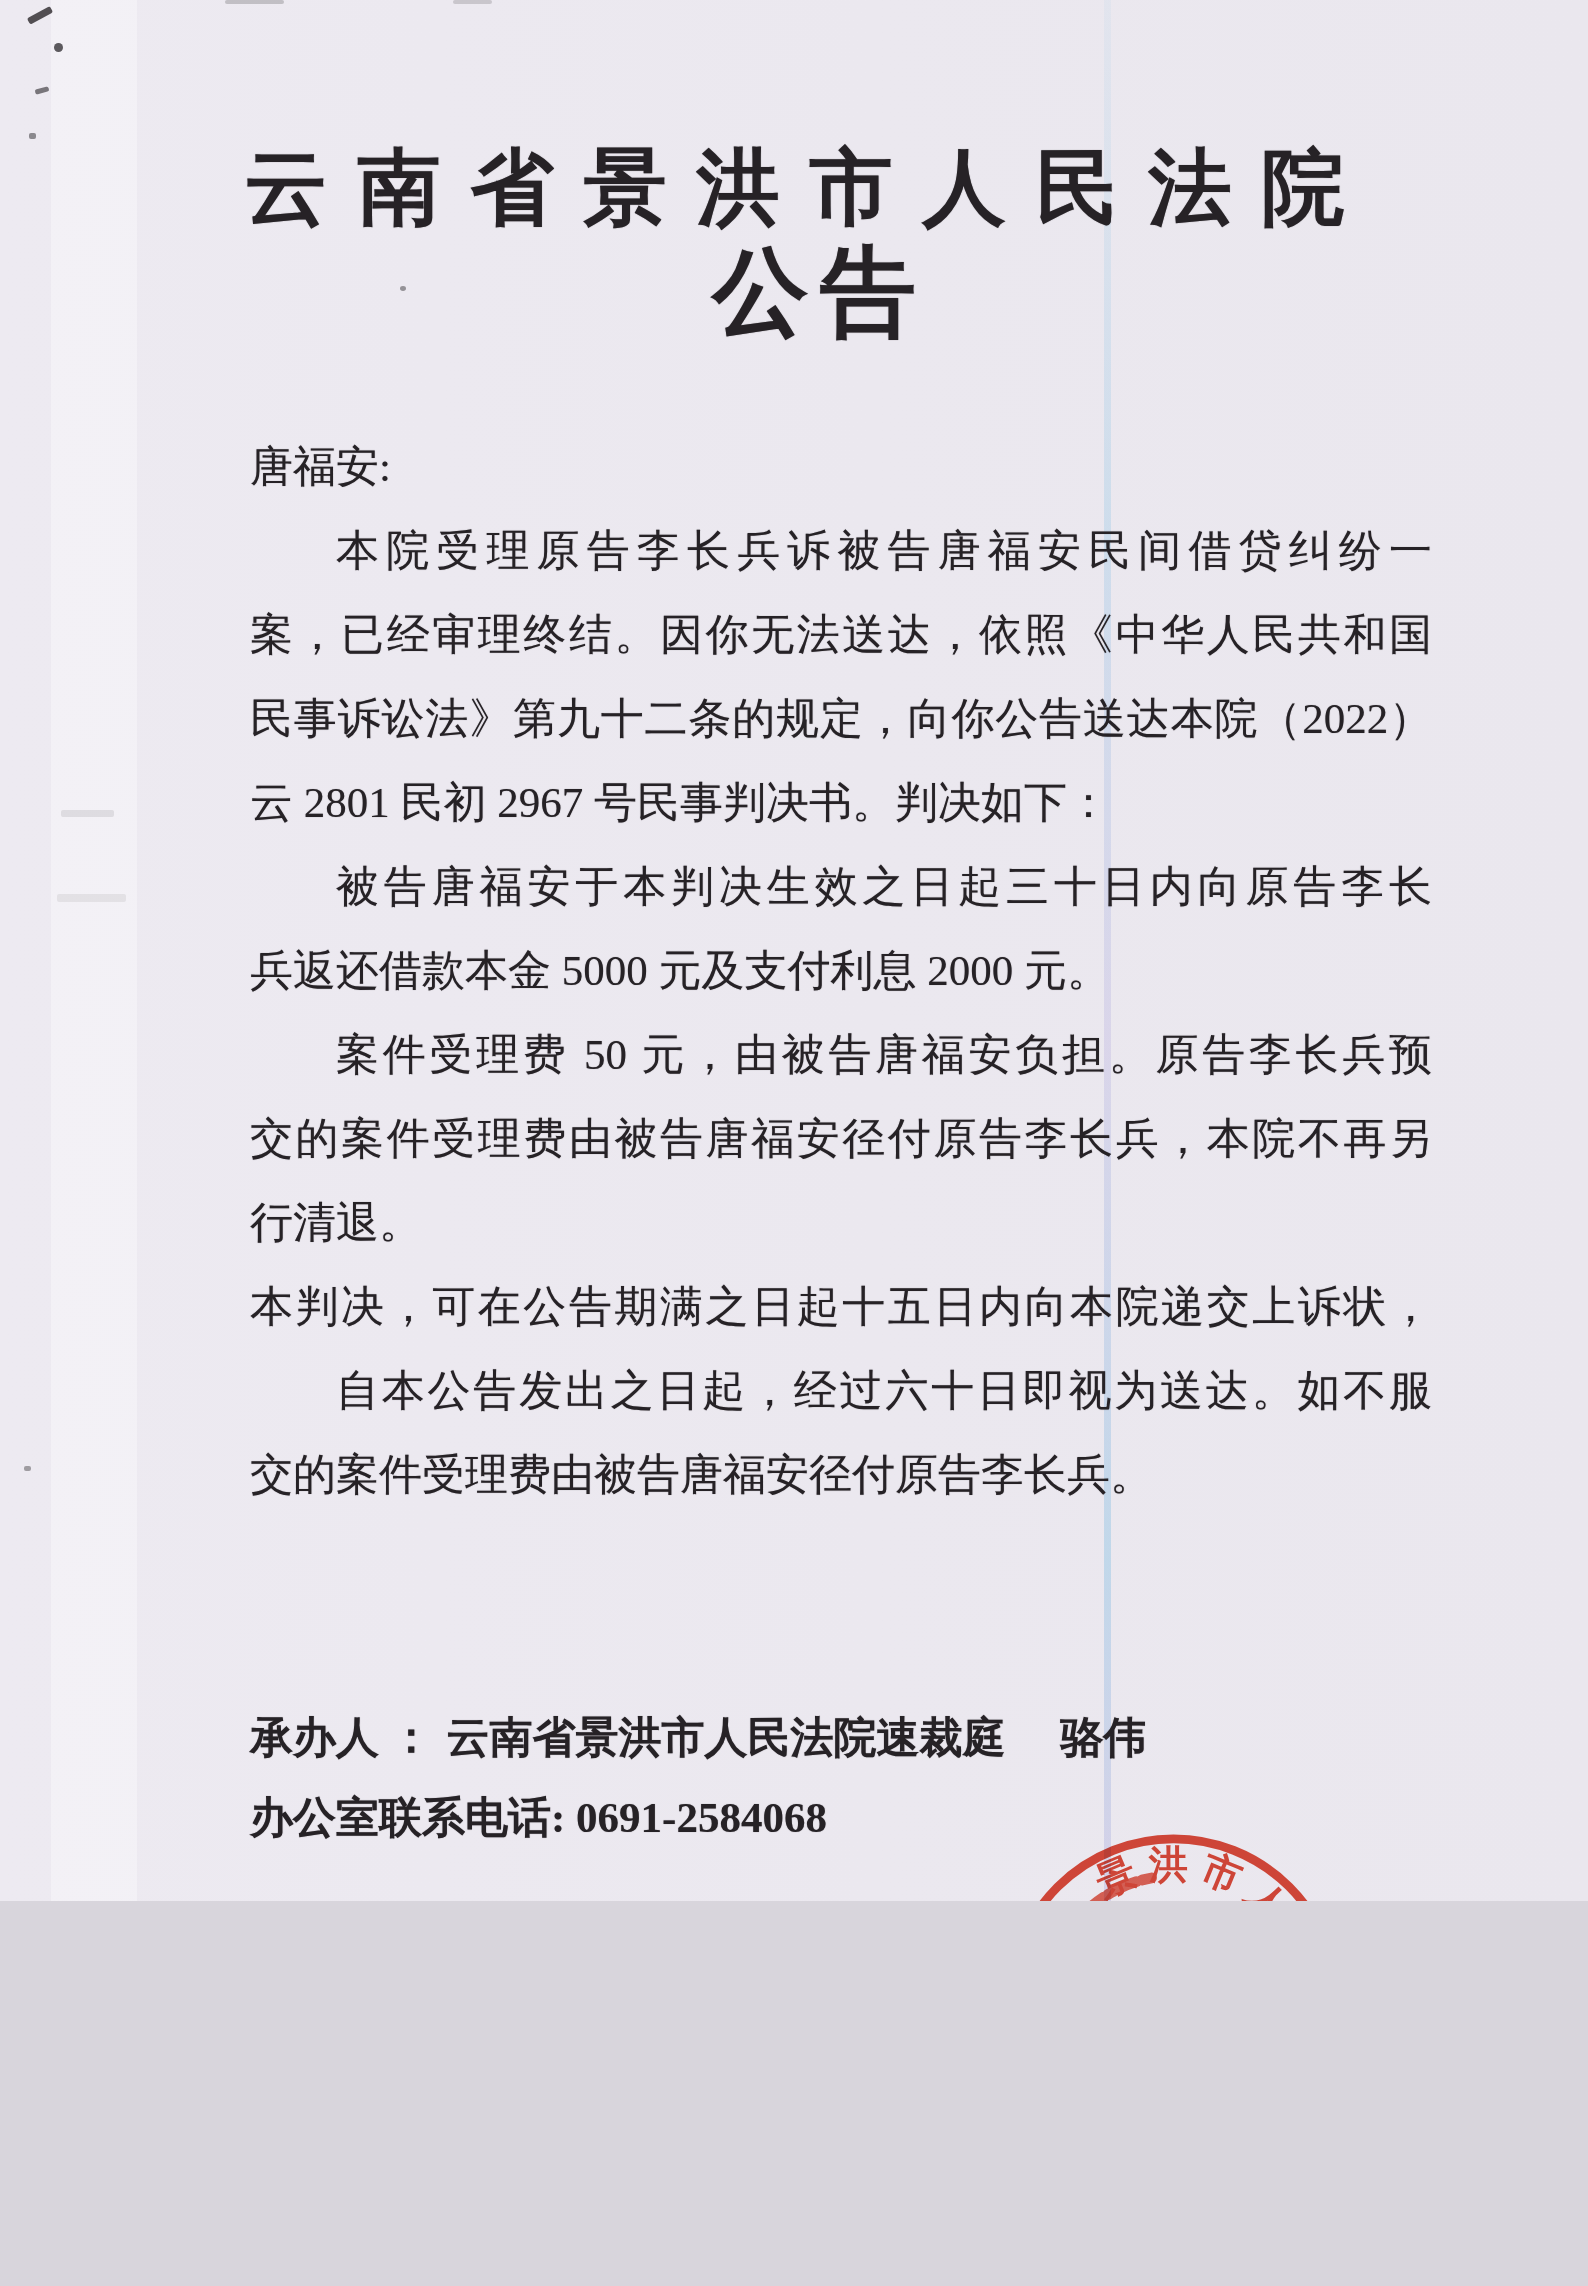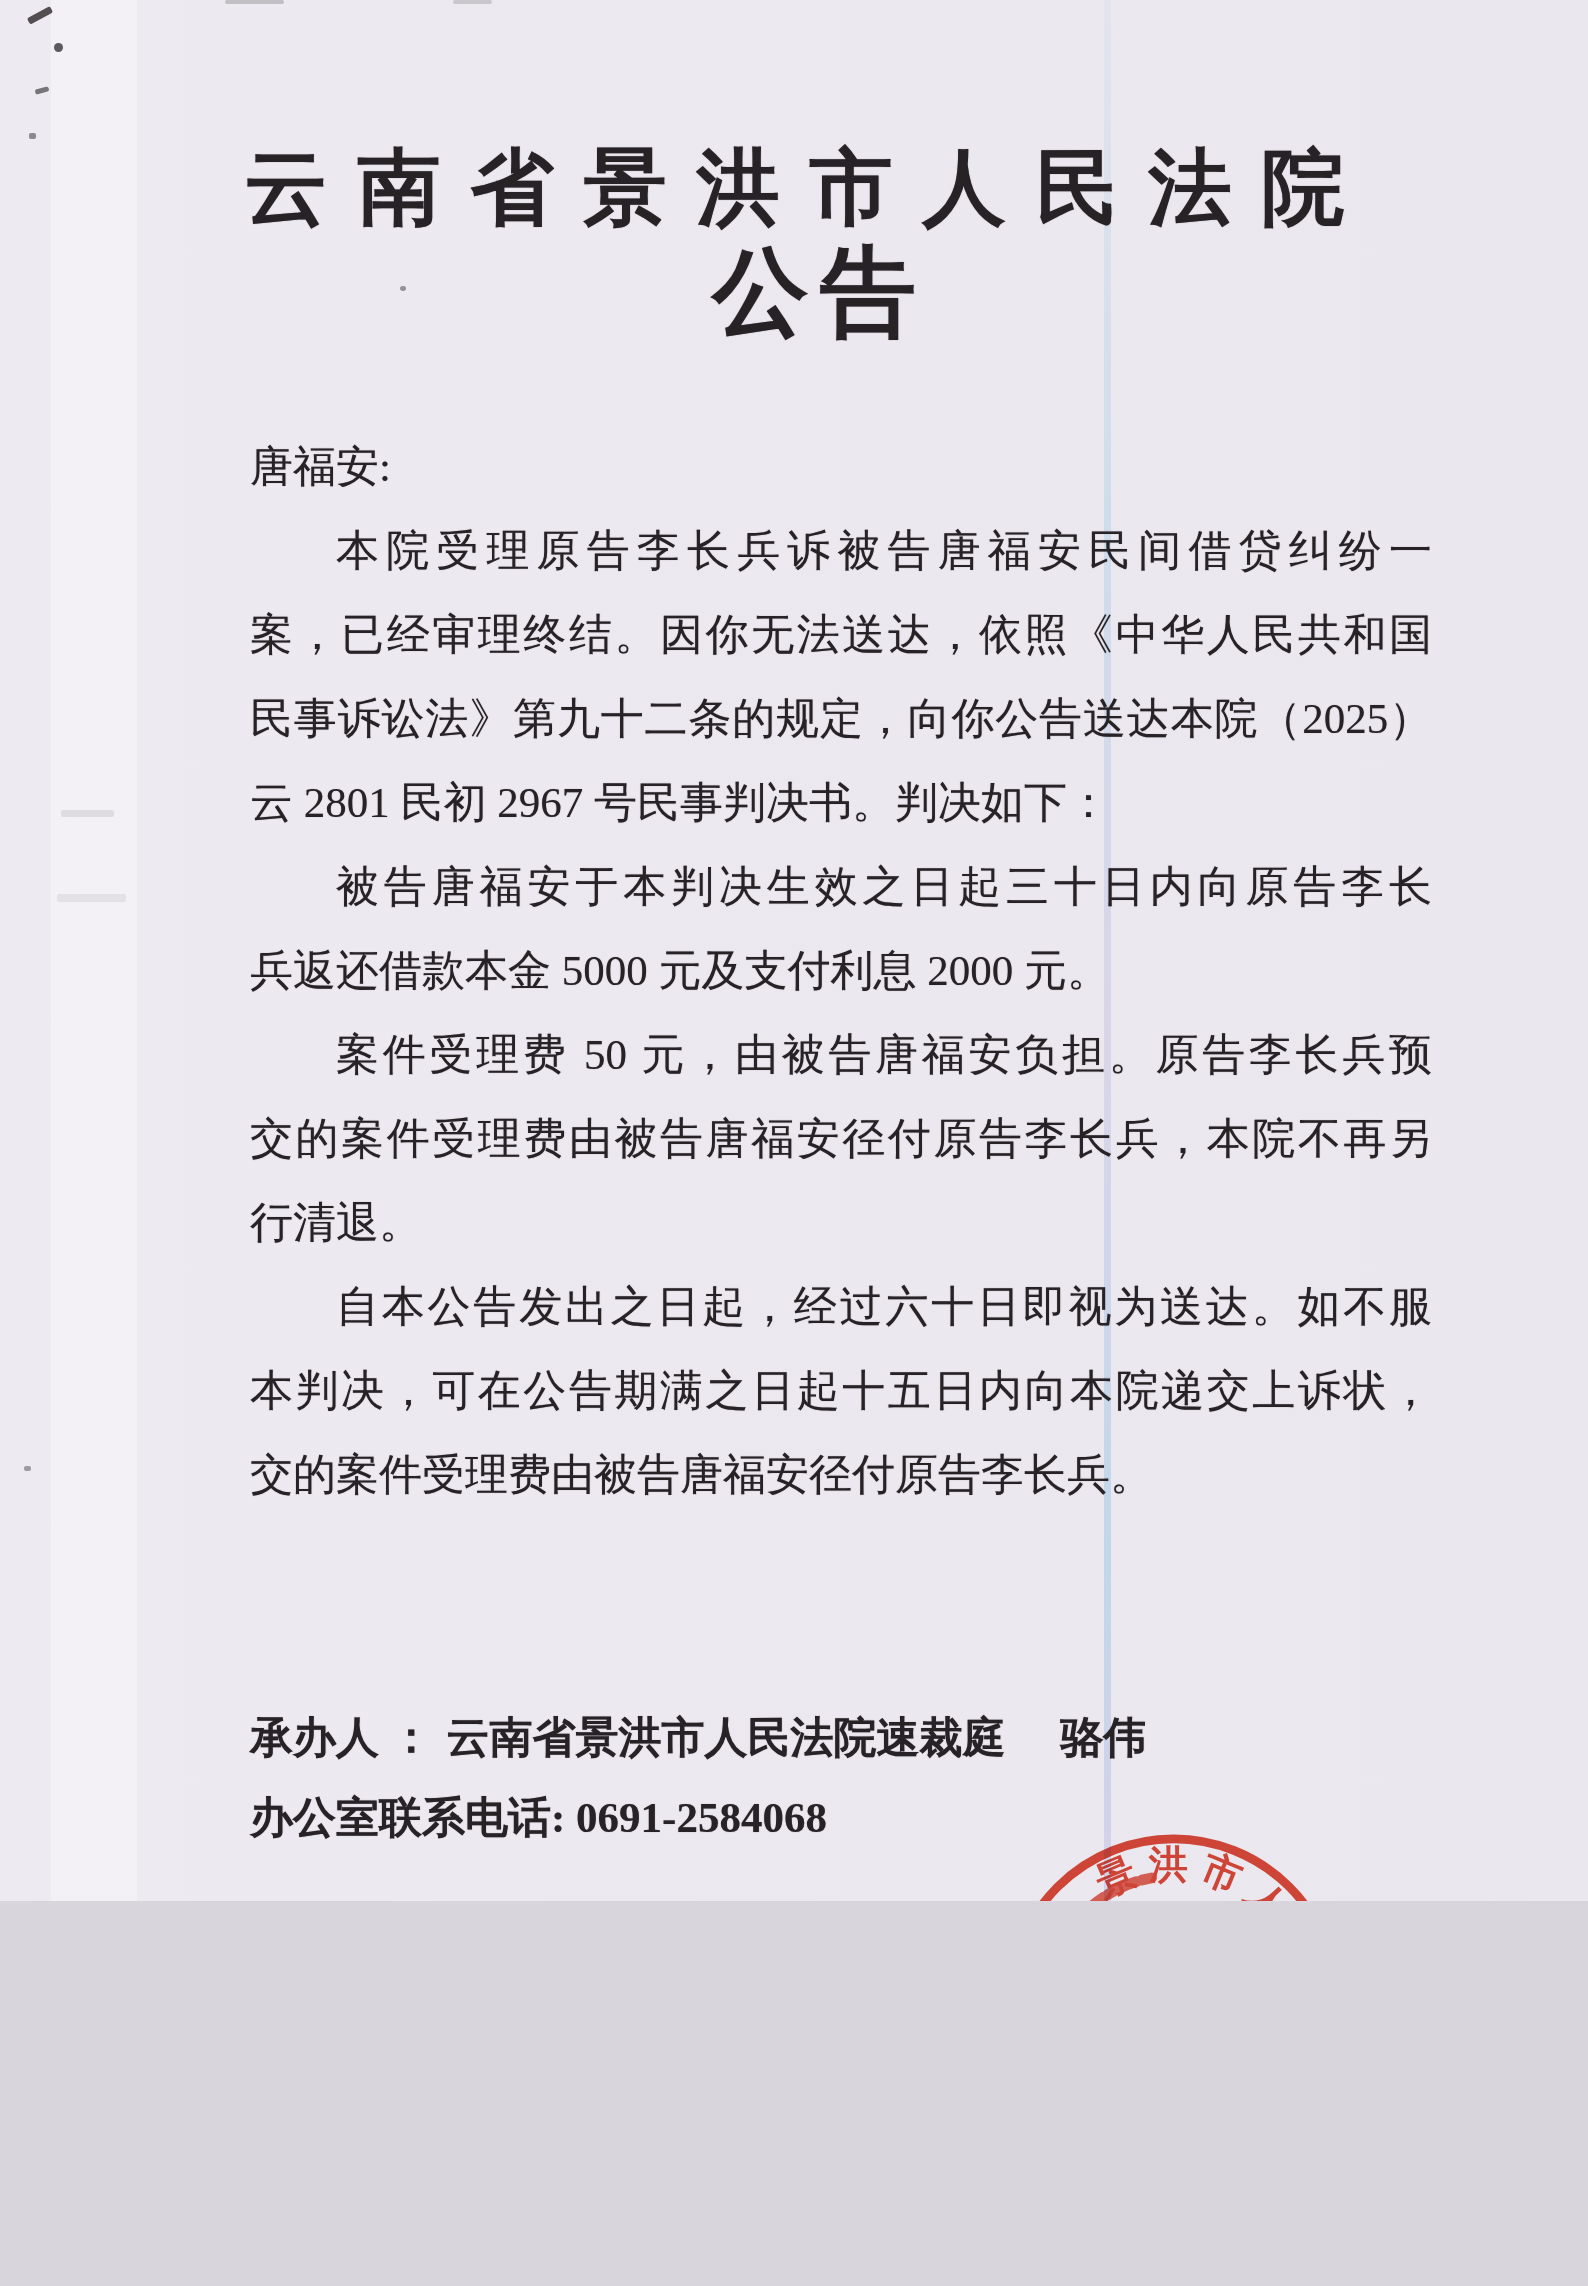--- a/index.html
+++ b/index.html
@@ -106,29 +106,29 @@
   <div class="speck sp10"></div>
 
   <h1 class="court-title">云南省景洪市人民法院</h1>
   <h2 class="notice-title">公告</h2>
 
   <div class="body-block">
     <div class="bline">唐福安:</div>
 
   <div class="bline just ind">本院受理原告李长兵诉被告唐福安民间借贷纠纷一</div>
       <div class="bline just">案，已经审理终结。因你无法送达，依照《中华人民共和国</div>
-      <div class="bline just">民事诉讼法》第九十二条的规定，向你公告送达本院（2025）</div>
+      <div class="bline just">民事诉讼法》第九十二条的规定，向你公告送达本院（2022）</div>
       <div class="bline">云 2801 民初 2967 号民事判决书。判决如下：</div>
       <div class="bline just ind">被告唐福安于本判决生效之日起三十日内向原告李长</div>
       <div class="bline">兵返还借款本金 5000 元及支付利息 2000 元。</div>
       <div class="bline just ind">案件受理费 50 元，由被告唐福安负担。原告李长兵预</div>
       <div class="bline just">交的案件受理费由被告唐福安径付原告李长兵，本院不再另</div>
       <div class="bline">行清退。</div>
+      <div class="bline just">本判决，可在公告期满之日起十五日内向本院递交上诉状，</div>
       <div class="bline just ind">自本公告发出之日起，经过六十日即视为送达。如不服</div>
-      <div class="bline just">本判决，可在公告期满之日起十五日内向本院递交上诉状，</div>
       <div class="bline">交的案件受理费由被告唐福安径付原告李长兵。</div>
     </div>
 
   <div class="footer-block">
     <div class="fline">
       <span>承办人 ：</span><span class="gap-s">云南省景洪市人民法院速裁庭</span><span class="gap-m">骆伟</span>
     </div>
     <div class="fline">办公室联系电话: 0691-2584068</div>
   </div>
 

